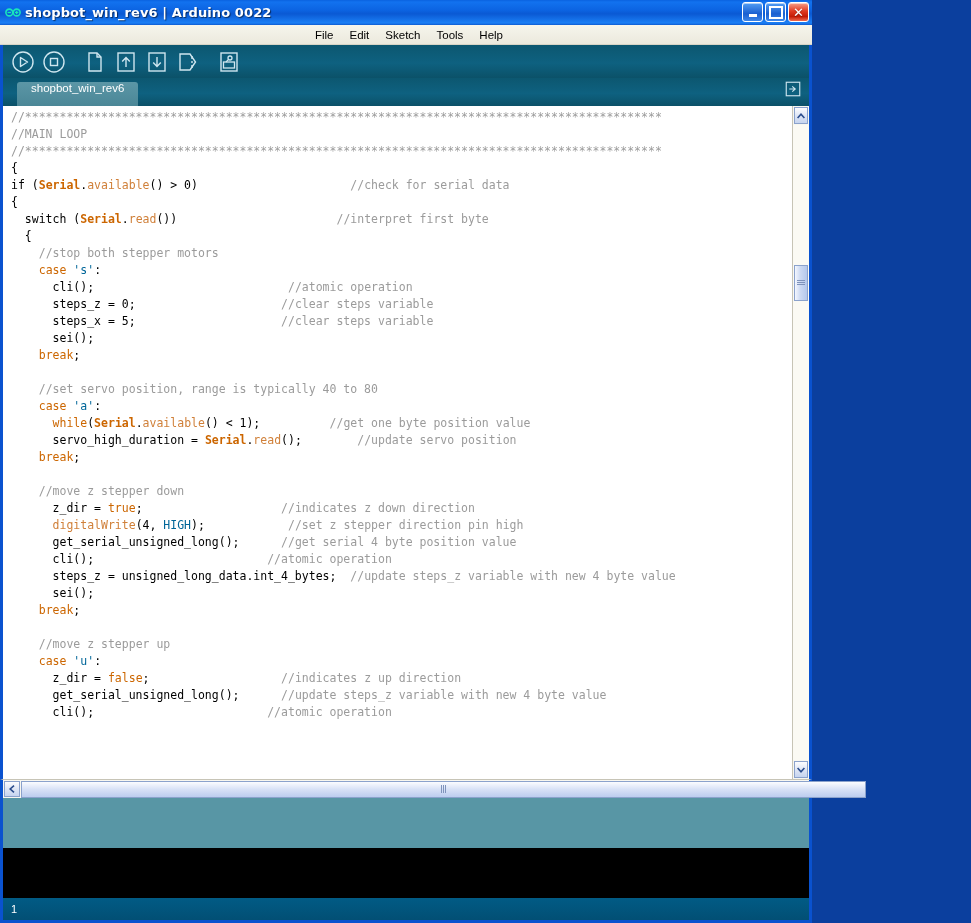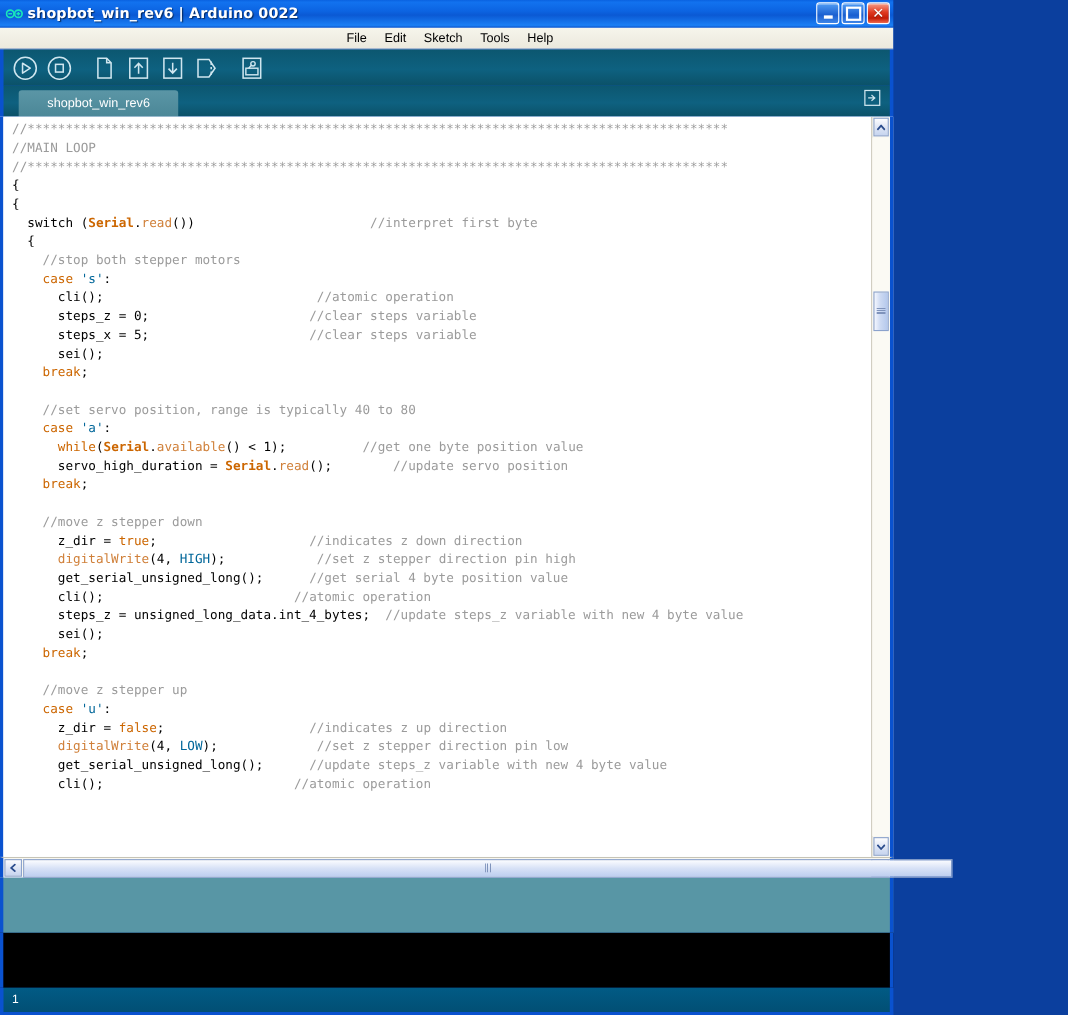--- a/index.html
+++ b/index.html
@@ -112,22 +112,22 @@
     padding-left: 14px;
     border-left: 3px solid #0a52cf;
     border-right: 3px solid #0a52cf;
   }
   .tab {
     height: 24px;
     background: #4f8d9d;
     background: linear-gradient(to bottom,#5b96a6,#4b8797);
     color: #ffffff;
     font-size: 11.5px;
-    display: flex; align-items: center;
-    padding: 0 26px;
+    display: flex; 
+    padding: 0 14px;
     border-radius: 3px 3px 0 0;
     font-family: "Liberation Sans", sans-serif;
     white-space: nowrap;
   }
   .tab-menu-btn {
     position: absolute; right: 6px; top: 3px;
     width: 20px; height: 20px;
     display:flex; align-items:center; justify-content:center;
   }
 
@@ -361,20 +361,21 @@
       </span>
     </div>
   </div>
 
   <div class="editor-wrap">
     <div class="code-area" id="code-area">
         <div class="code-line"><span class="c-comment">//********************************************************************************************</span></div>
         <div class="code-line"><span class="c-comment">//MAIN LOOP</span></div>
         <div class="code-line"><span class="c-comment">//********************************************************************************************</span></div>
         <div class="code-line"><span>{</span></div>
+        <div class="code-line"><span>if (</span><span class="c-kw">Serial</span><span>.</span><span class="c-fn">available</span><span>() &gt; 0)</span><span>                      </span><span class="c-comment">//check for serial data</span></div>
         <div class="code-line"><span>{</span></div>
         <div class="code-line"><span>  switch (</span><span class="c-kw">Serial</span><span>.</span><span class="c-fn">read</span><span>())</span><span>                       </span><span class="c-comment">//interpret first byte</span></div>
         <div class="code-line"><span>  {</span></div>
         <div class="code-line"><span>    </span><span class="c-comment">//stop both stepper motors</span></div>
         <div class="code-line"><span>    </span><span class="c-kw2">case</span><span> </span><span class="c-lit">'s'</span><span>:</span></div>
         <div class="code-line"><span>      cli();</span><span>                            </span><span class="c-comment">//atomic operation</span></div>
         <div class="code-line"><span>      steps_z = 0;</span><span>                     </span><span class="c-comment">//clear steps variable</span></div>
         <div class="code-line"><span>      steps_x = 5;</span><span>                     </span><span class="c-comment">//clear steps variable</span></div>
         <div class="code-line"><span>      sei();</span></div>
         <div class="code-line"><span>    </span><span class="c-kw2">break</span><span>;</span></div>
@@ -390,21 +391,20 @@
         <div class="code-line"><span>      </span><span class="c-fn">digitalWrite</span><span>(4, </span><span class="c-lit">HIGH</span><span>);</span><span>            </span><span class="c-comment">//set z stepper direction pin high</span></div>
         <div class="code-line"><span>      get_serial_unsigned_long();</span><span>      </span><span class="c-comment">//get serial 4 byte position value</span></div>
         <div class="code-line"><span>      cli();</span><span>                         </span><span class="c-comment">//atomic operation</span></div>
         <div class="code-line"><span>      steps_z = unsigned_long_data.int_4_bytes;</span><span>  </span><span class="c-comment">//update steps_z variable with new 4 byte value</span></div>
         <div class="code-line"><span>      sei();</span></div>
         <div class="code-line"><span>    </span><span class="c-kw2">break</span><span>;</span></div>
         <div class="code-line"><span></span></div>
         <div class="code-line"><span>    </span><span class="c-comment">//move z stepper up</span></div>
         <div class="code-line"><span>    </span><span class="c-kw2">case</span><span> </span><span class="c-lit">'u'</span><span>:</span></div>
         <div class="code-line"><span>      z_dir = </span><span class="c-kw2">false</span><span>;</span><span>                   </span><span class="c-comment">//indicates z up direction</span></div>
-        <div class="code-line"><span>      </span><span class="c-fn">digitalWrite</span><span>(4, </span><span class="c-lit">LOW</span><span>);</span><span>             </span><span class="c-comment">//set z stepper direction pin low</span></div>
         <div class="code-line"><span>      get_serial_unsigned_long();</span><span>      </span><span class="c-comment">//update steps_z variable with new 4 byte value</span></div>
         <div class="code-line"><span>      cli();</span><span>                         </span><span class="c-comment">//atomic operation</span></div>
       </div>
     <div class="vscroll">
       <div class="sb-arrow">
         <svg width="8" height="6" viewBox="0 0 8 6">
             <path d="M0.6 5 L4 1.2 L7.4 5" fill="none" stroke="#2b4c8c" stroke-width="1.6"></path>
           </svg>
       </div>
       <div class="sb-track">

